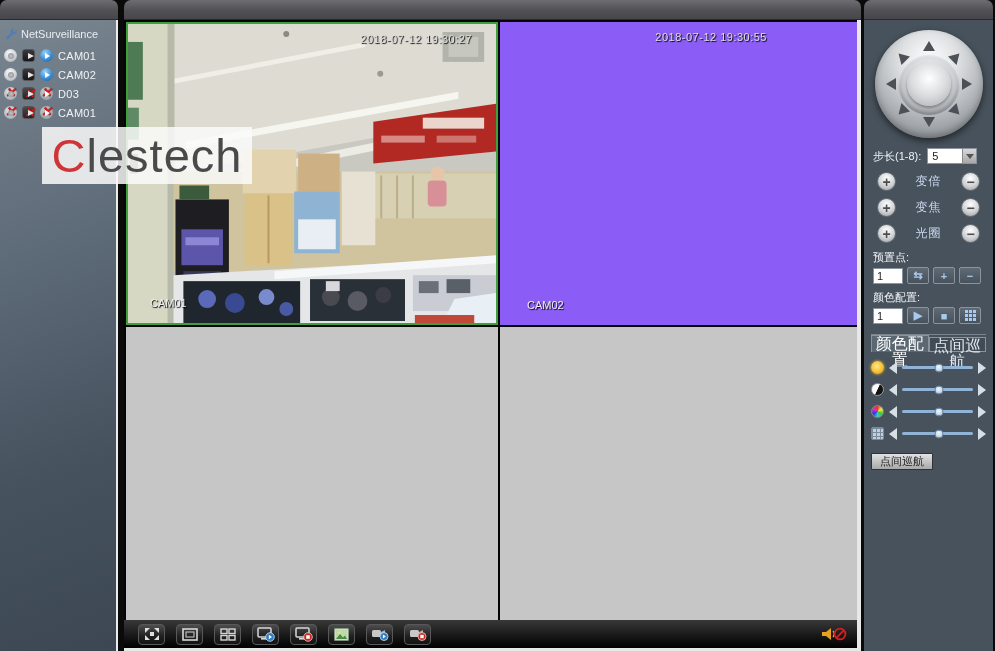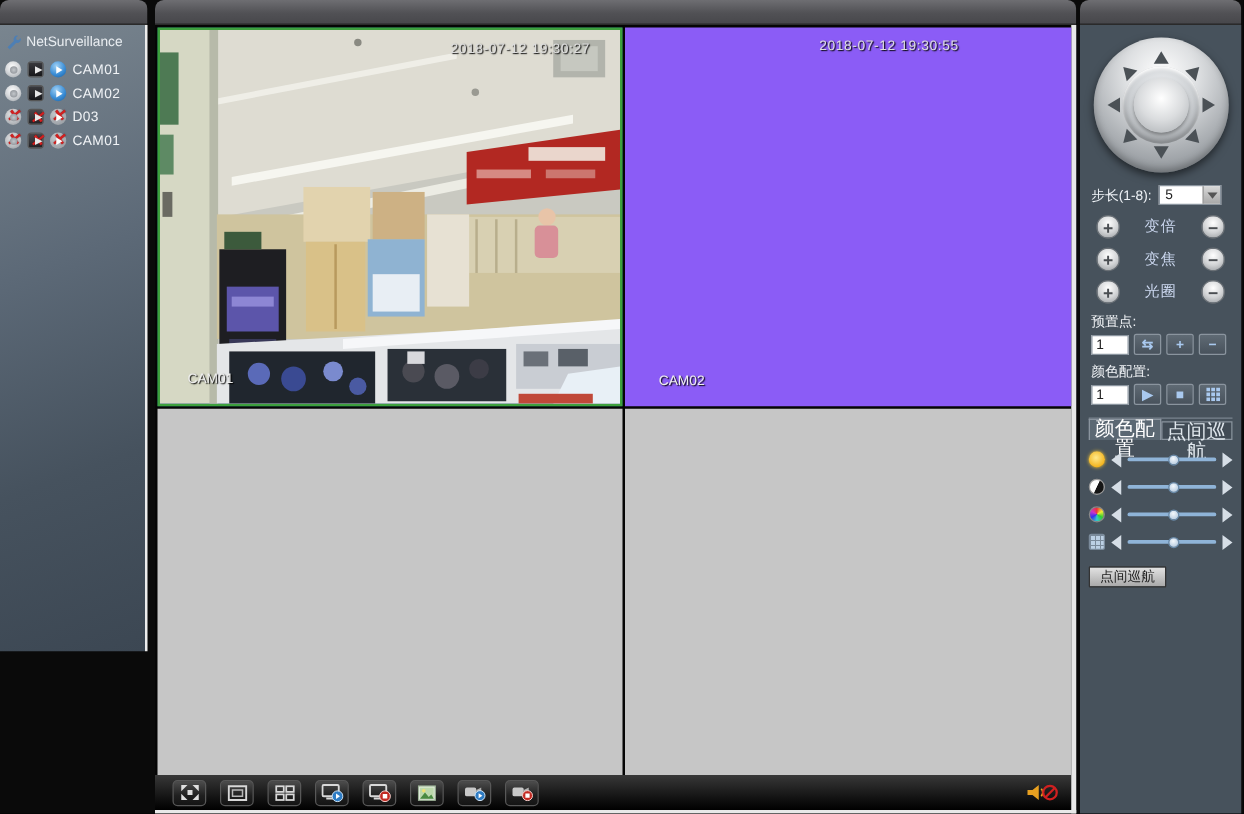--- a/index.html
+++ b/index.html
@@ -6,21 +6,21 @@
   body { background:#000; font-family:"Liberation Sans", sans-serif; }
   #stage { position:relative; width:995px; height:651px; background:#0a0a0a; overflow:hidden; }
 
   
   .panel { position:absolute; top:0; }
   .panel-head { height:20px; border-radius:7px 7px 0 0;
     background:linear-gradient(#6e6e72,#515155 55%,#47474b); border-bottom:1px solid #2a2a2a; }
 
   
   #left-panel { left:0; width:118px; height:651px; }
-  #left-body { height:501px; background:linear-gradient(160deg,#79858f 0%,#5c6977 38%,#46525e 70%,#3c4753 100%);
+  #left-body { height:631px; background:linear-gradient(160deg,#79858f 0%,#5c6977 38%,#46525e 70%,#3c4753 100%);
     border-right:2px solid #ececec; padding-top:4px; }
   .dev-head { display:flex; align-items:center; gap:4px; padding:3px 4px 6px 4px; }
   .dev-head span { color:#e9edf1; font-size:11px; }
   .dev-row { display:flex; align-items:center; gap:5px; padding:3px 4px; }
   .dev-row .nm { color:#f0f3f6; font-size:11px; letter-spacing:.3px; }
   .mini { position:relative; width:13px; height:13px; display:inline-block; }
   .ic-stop { border-radius:50%; background:radial-gradient(circle at 45% 35%, #fdfdfd 0%, #d8dadd 45%, #9aa0a6 100%); }
   .ic-stop::after { content:""; position:absolute; left:3.5px; top:3.5px; width:6px; height:6px; border-radius:50%;
     background:radial-gradient(#c2c6ca,#84888e); }
   .ic-playdark { border-radius:3px; background:linear-gradient(#3a3a3e,#17171a); border:1px solid #555; }
@@ -33,21 +33,21 @@
   .offline .ic-playdark { background:linear-gradient(#4a4a4e,#232326); }
   .offline .ic-playblue { background:radial-gradient(circle at 40% 30%, #c8ccd0, #8e949a); }
   .xmark { position:absolute; left:1px; top:-1px; color:#d41f1f; font-size:13px; font-weight:bold;
     text-shadow:0 0 1px #700; line-height:13px; }
 
   
   #main-panel { left:124px; width:737px; height:651px; }
   #video-wrap { height:600px; background:#050505; border-right:4px solid #e8e8e8;
     display:grid; grid-template-columns:372px 1fr; grid-template-rows:303px 1fr; gap:2px; padding:2px 0 0 2px; }
   .pane { position:relative; overflow:hidden; }
-  #pane1 { border:2px solid #3da row; border:2px solid #3da03d; background:#0c4a6e; }
+  #pane1 { border:2px solid #3da row; border:2px solid #3da03d; background:#1d4ed8; }
   #pane2 { background:#8b5cf6; }
   #pane3,#pane4 { background:#c6c6c6; }
   .osd-time { position:absolute; top:9px; right:24px; color:#ddd; font-size:11px; letter-spacing:.5px;
     text-shadow:1px 1px 1px #000; }
   .osd-cam { position:absolute; bottom:14px; left:22px; color:#eee; font-size:11px; text-shadow:1px 1px 1px #000; }
   #feed-svg { width:100%; height:100%; display:block; }
 
   
   #toolbar { height:28px; background:linear-gradient(#383838,#101010 70%,#000);
     border-right:4px solid #e8e8e8; display:flex; align-items:center; padding:0 10px 0 14px; gap:11px; }
@@ -450,14 +450,17 @@
         <span class="sl-track">
             <span class="sl-handle"></span>
           </span>
         <span class="tri-r"></span>
       </div>
 
       <button id="restore-btn">点间巡航</button>
     </div>
   </div>
 
+  <div id="watermark">
+    <span class="wm"><span class="c">C</span><span>lestech</span></span>
+  </div>
 
 </div>
 
 </body></html>

